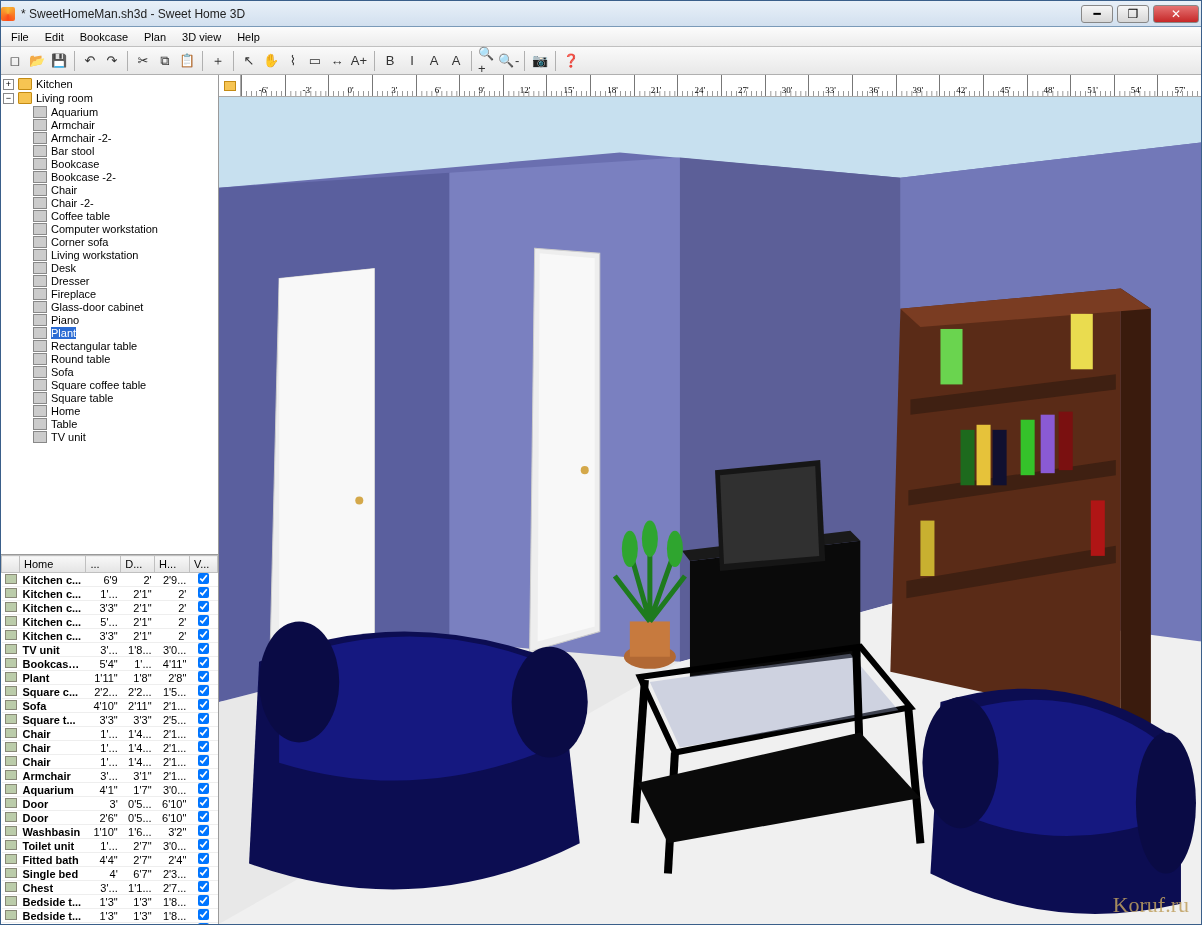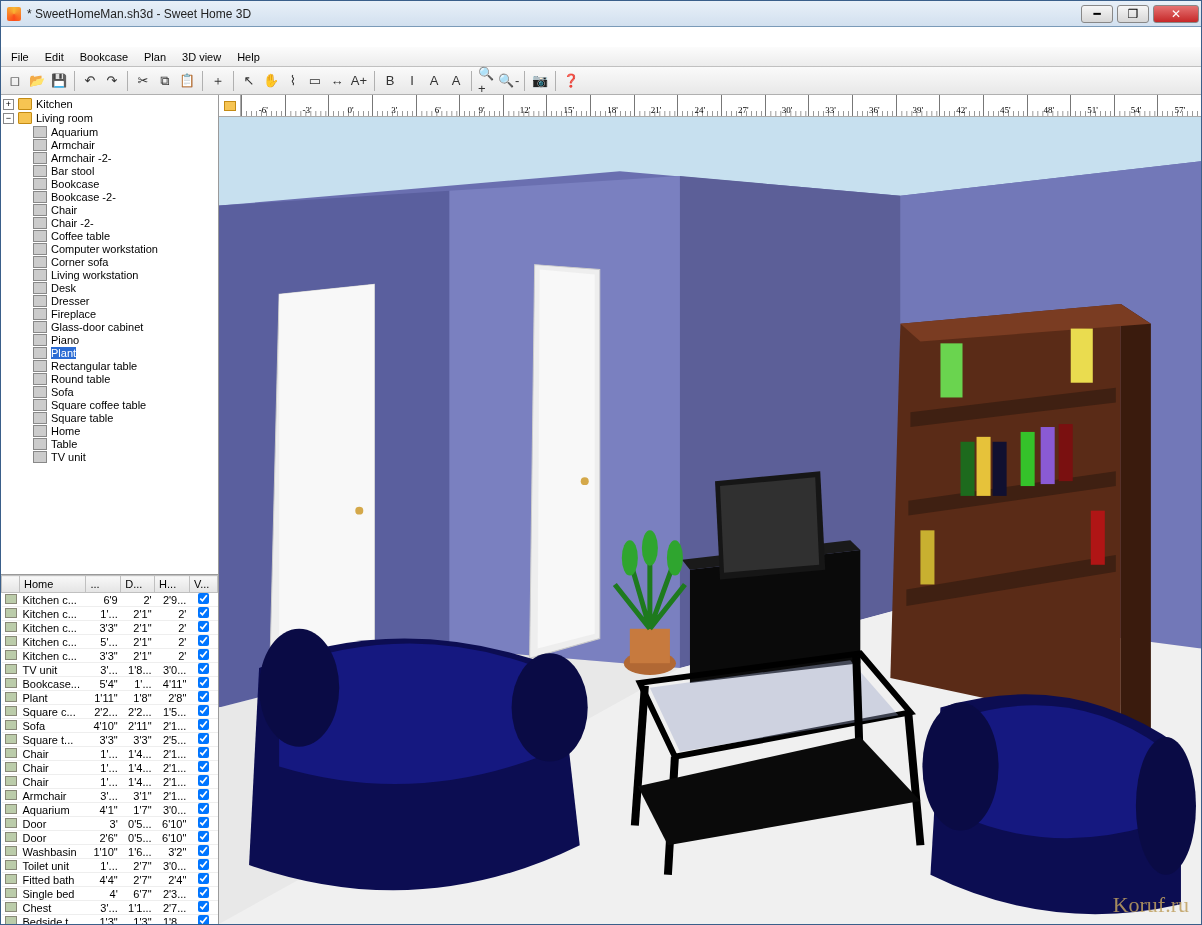--- a/index.html
+++ b/index.html
@@ -1,27 +1,27 @@
 <!DOCTYPE html>
 <html><head>
 <meta charset="utf-8">
 <style>
 * { box-sizing: border-box; margin: 0; padding: 0; }
 body { font-family: "Segoe UI", Tahoma, sans-serif; font-size: 11px; background: #eee; overflow: hidden; width: 1202px; height: 925px; }
 
 
 .window { width: 1202px; height: 925px; display: flex; flex-direction: column; background: #fff; border: 1px solid #3a5f8a; }
-.titlebar { height: 26px; background: linear-gradient(#e8f0f8,#d2e0ef); display: flex; align-items: center; padding-left: 6px; border-bottom: 1px solid #7a9ab8; }
+.titlebar { height: 26px; background: linear-gradient(#e8f0f8,#d2e0ef); display: flex; align-items: center; border-bottom: 1px solid #7a9ab8; }
 .titlebar .title { flex: 1; font-size: 12px; color: #222; }
 .win-btns { display: flex; }
 .win-btn { width: 32px; height: 18px; margin: 3px 2px; border: 1px solid #888; border-radius: 3px; display: flex; align-items: center; justify-content: center; font-size: 12px; font-family: Arial; background: linear-gradient(#f6f6f6,#d7d7d7); cursor: pointer; }
 .win-btn.close { background: linear-gradient(#e57373,#c62828); color: #fff; width: 46px; }
 
 
-.menubar { height: 20px; background: linear-gradient(#fcfcfc,#ececec); border-bottom: 1px solid #c0c0c0; display: flex; align-items: center; padding-left: 2px; margin-top: 20px; }
+.menubar { height: 20px; background: linear-gradient(#fcfcfc,#ececec); border-bottom: 1px solid #c0c0c0; display: flex; align-items: center; padding-left: 2px; }
 .menu-item { padding: 2px 8px; cursor: pointer; }
 
 
 .toolbar { height: 28px; background: linear-gradient(#fafafa,#e8e8e8); border-bottom: 1px solid #b0b0b0; display: flex; align-items: center; padding: 0 4px; gap: 2px; }
 .tool-sep { width: 1px; height: 20px; background: #b0b0b0; margin: 0 3px; }
 .tool-btn { width: 20px; height: 20px; display: flex; align-items: center; justify-content: center; border: 1px solid transparent; border-radius: 2px; cursor: pointer; font-size: 13px; color: #333; }
 
 
 .main { flex: 1; display: flex; min-height: 0; }
 .left-col { width: 218px; display: flex; flex-direction: column; border-right: 1px solid #9a9a9a; }
@@ -37,21 +37,21 @@
 .tree-item .ic { width: 14px; height: 12px; margin-right: 4px; display: inline-block; border: 1px solid #888; background: #ccc; }
 .tree-item.selected span.lbl { background: #2b6cd4; color: #fff; }
 
 
 .furn-panel { flex: 1; overflow: auto; background: #fff; font-size: 11px; }
 .furn-table { width: 100%; border-collapse: collapse; }
 .furn-table th { background: linear-gradient(#f8f8f8,#e4e4e4); border: 1px solid #c0c0c0; padding: 2px 4px; text-align: left; font-weight: normal; position: sticky; top: 0; }
 .furn-table td { border-bottom: 1px solid #eee; padding: 0 3px; white-space: nowrap; overflow: hidden; }
 .furn-table td.ic { width: 14px; }
 .furn-table td.ic span { display:inline-block; width:12px; height:10px; background:#bca; border:1px solid #887; }
-.furn-table td.name { max-width: 58px; text-overflow: ellipsis; }
+.furn-table td.name { max-width: 58px; text-overflow: ellipsis; font-weight: bold; }
 .furn-table td.num { text-align: right; }
 .furn-table td.chk { text-align: center; }
 .furn-table td.chk input { width:11px; height:11px; }
 
 
 .viewport { flex: 1; display: flex; flex-direction: column; background: #fff; }
 .ruler-row { height: 22px; display: flex; }
 .ruler-corner { width: 22px; border-right:1px solid #aaa; border-bottom:1px solid #aaa; display:flex; align-items:center; justify-content:center; }
 .ruler-corner span { width:12px; height:10px; background:#f6c452; border:1px solid #c48b13; display:inline-block; }
 .ruler { flex:1; display:flex; border-bottom:1px solid #aaa; font-size:9px; font-family: Tahoma; }

